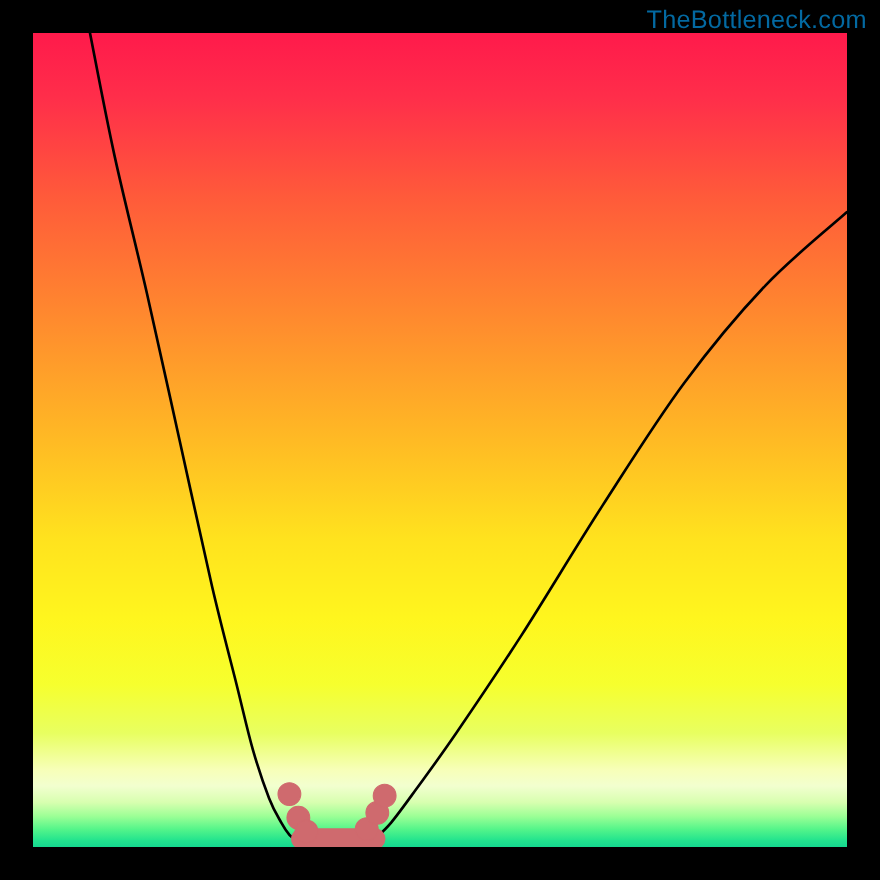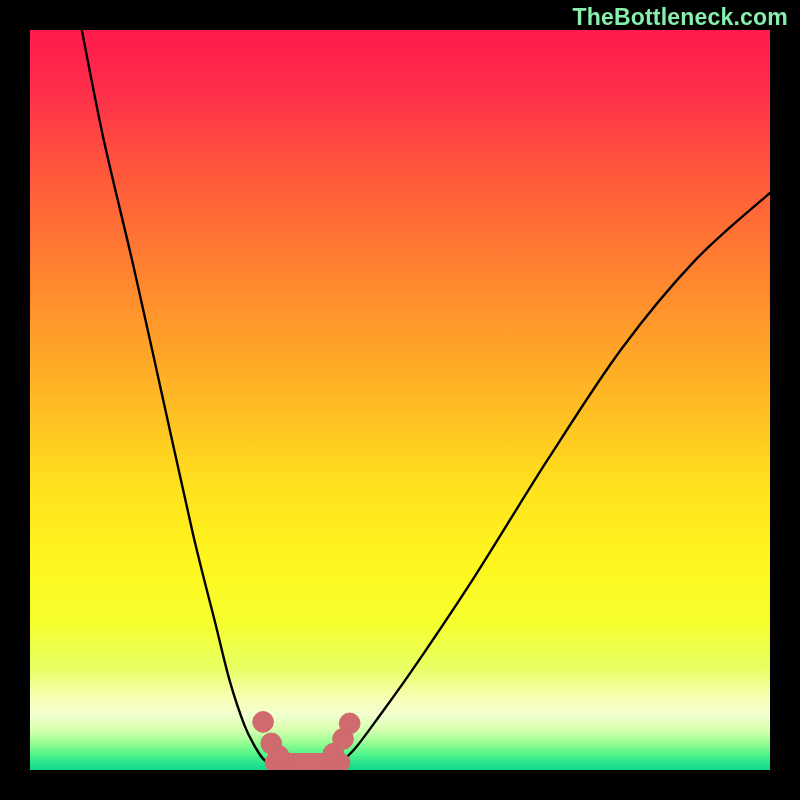--- a/index.html
+++ b/index.html
@@ -28,23 +28,23 @@
     overflow: hidden;
   }
   .gradient {
     position: absolute;
     inset: 0;
   }
   .watermark {
     position: absolute;
     top: 4px;
     right: 12px;
-    color: #86efac;
+    color: #0369a1;
     font-size: 23px;
-    font-weight: 700;
+    font-weight: 400;
     letter-spacing: 0.2px;
   }
   svg.curves {
     position: absolute;
     inset: 0;
   }
 </style>
 </head>
 <body>
 

